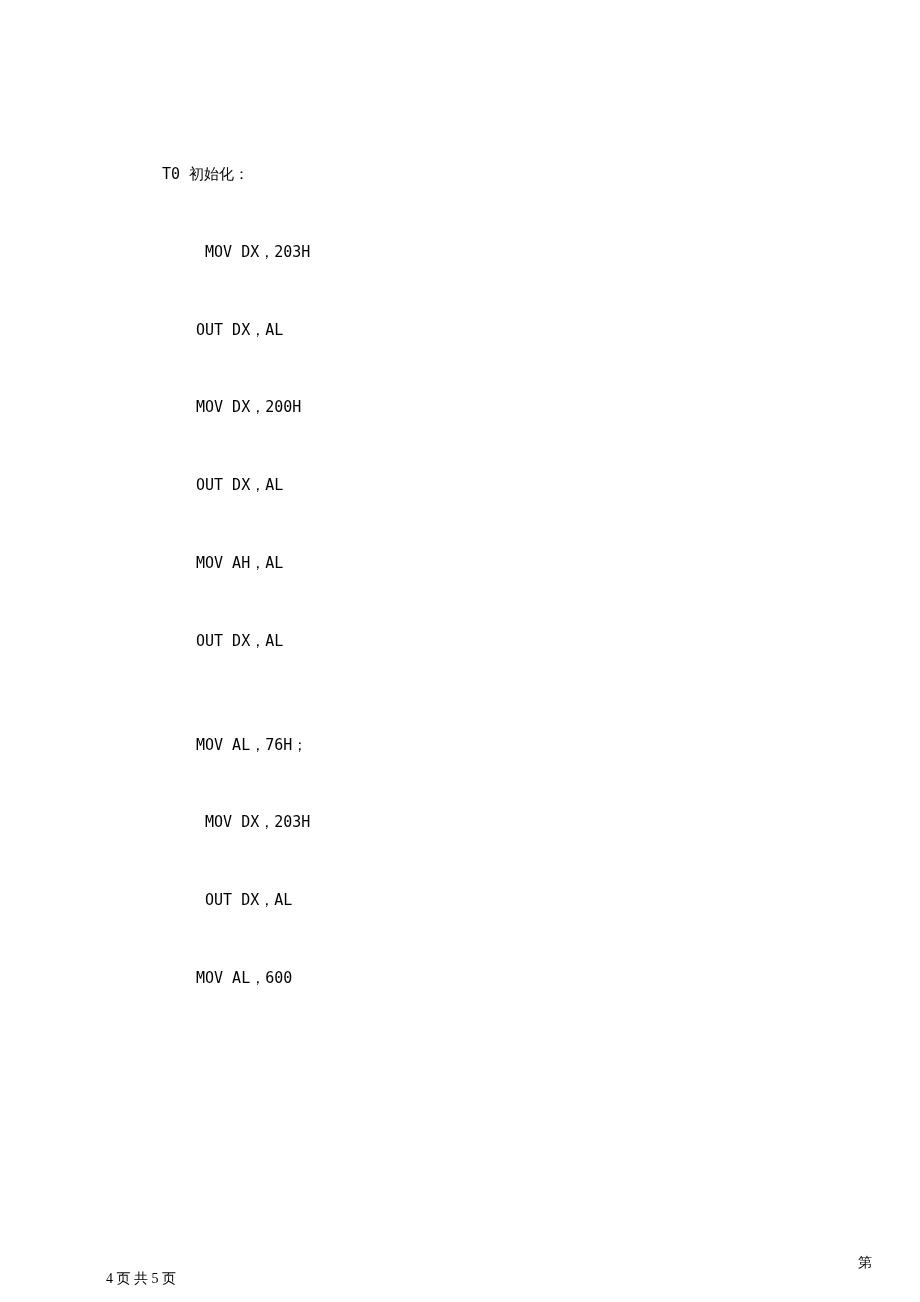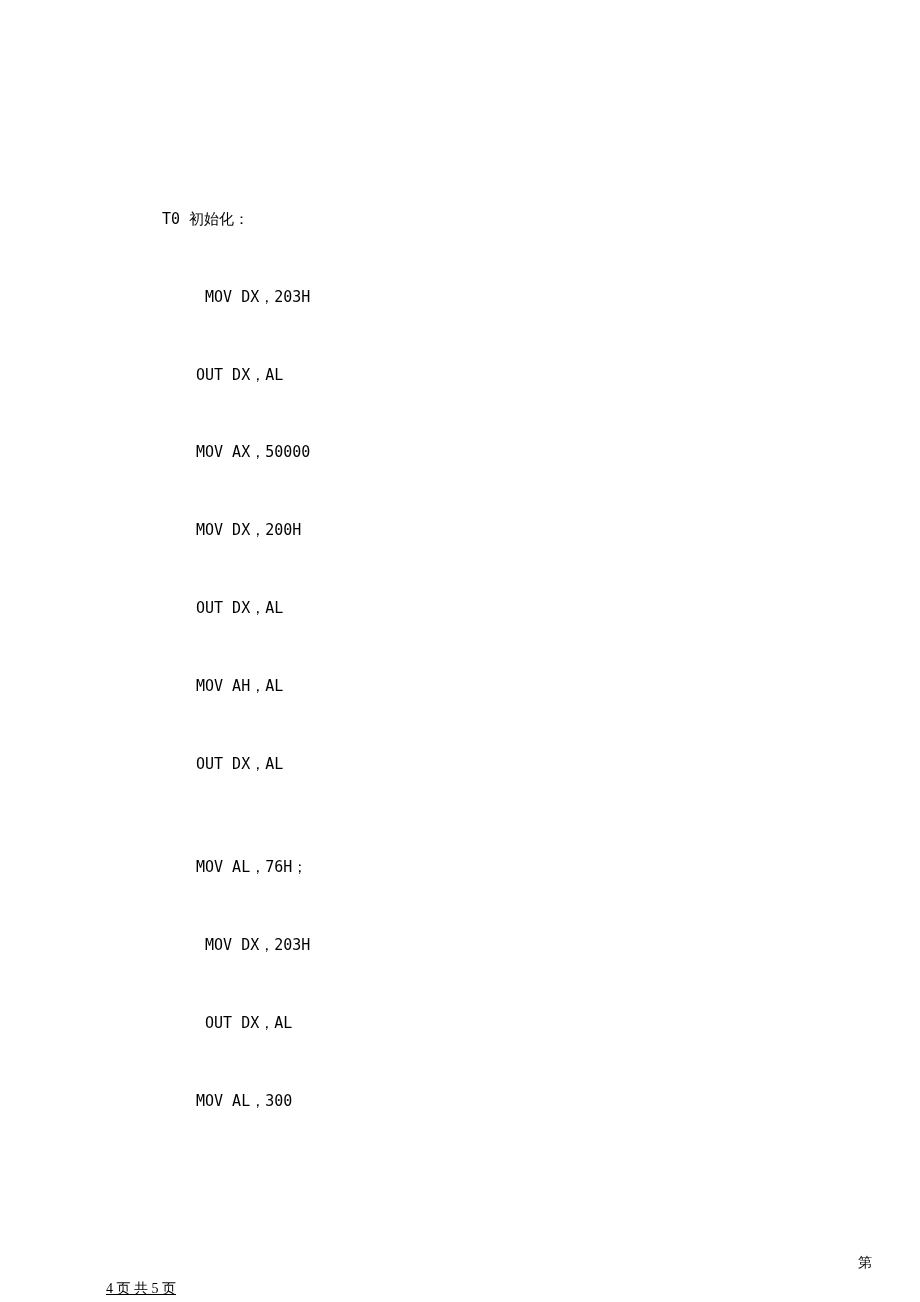--- a/index.html
+++ b/index.html
@@ -14,61 +14,59 @@
   }
   .page {
     padding: 110px 106px 0 116px;
   }
   .code-block {
     font-family: "SimSun", "宋体", monospace;
     line-height: 1.73;
     white-space: pre;
     font-size: 15px;
   }
-  .indent1 { padding-left: 46px; margin-top: 45px; }
+  .indent1 { padding-left: 46px; }
   .indent2 { padding-left: 80px; }
   .footer {
     position: absolute;
     bottom: 48px;
     left: 0;
     width: 100%;
   }
   .footer-right {
     position: absolute;
     right: 48px;
     top: 0;
     font-size: 14px;
   }
   .footer-left {
     position: absolute;
     left: 106px;
-    top: 26px;
+    top: 16px;
     font-size: 14px;
-    text-decoration: underline;
   }
 </style>
 </head>
 <body>
 
 <div class="page">
 
   <div class="code-block">
     <div class="indent1">T0 初始化：</div>
     <div class="indent2"> MOV DX，203H</div>
     <div class="indent2">OUT DX，AL</div>
-    <div class="indent2">MOV AX，50000</div>
     <div class="indent2">MOV DX，200H</div>
     <div class="indent2">OUT DX，AL</div>
     <div class="indent2">MOV AH，AL</div>
     <div class="indent2">OUT DX，AL</div>
 
     <div class="indent2">MOV AL，76H；</div>
     <div class="indent2"> MOV DX，203H</div>
     <div class="indent2"> OUT DX，AL</div>
-    <div class="indent2">MOV AL，300</div>
+    <div class="indent2">MOV AL，600</div>
     
 
     
     
     
     
     
     
     
   </div>

